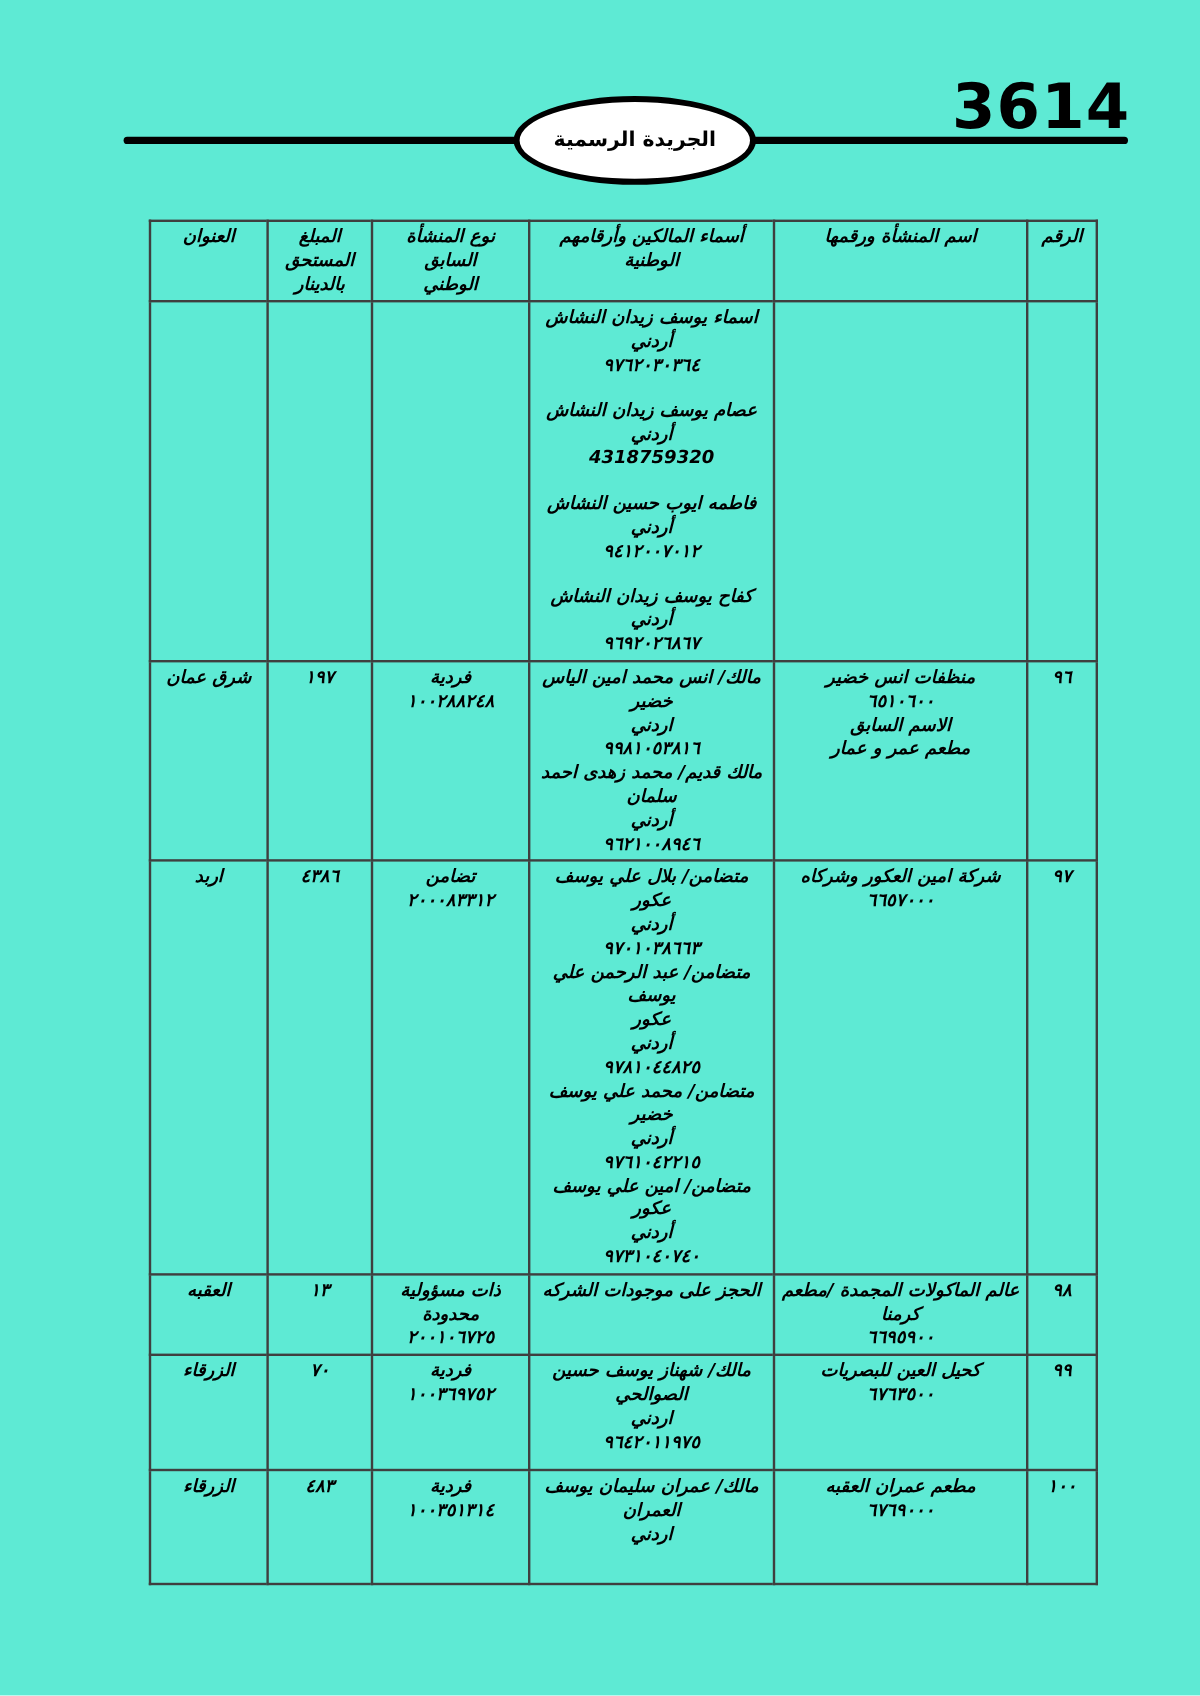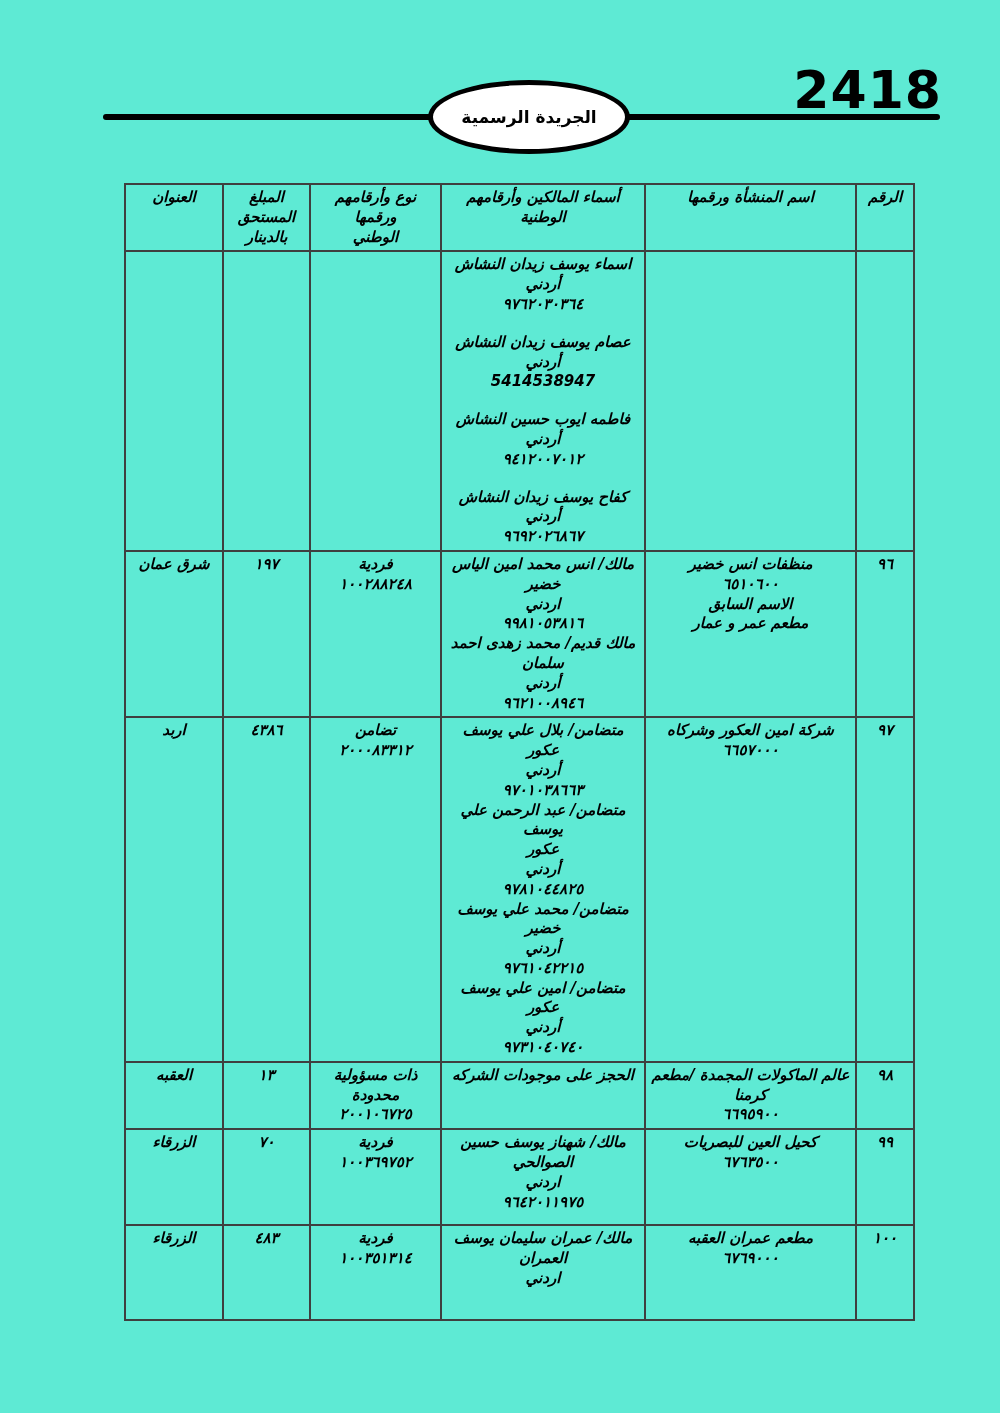--- a/index.html
+++ b/index.html
@@ -56,21 +56,21 @@
 <body>
 
 <div class="page">
 
   <div class="topline"></div>
 
   <div class="banner-ellipse">
     <span class="banner-text">الجريدة الرسمية</span>
   </div>
 
-  <div class="page-number">2418</div>
+  <div class="page-number">3614</div>
 
   <table class="gazette">
     <colgroup>
       <col style="width:58px">
       <col style="width:211px">
       <col style="width:204px">
       <col style="width:131px">
       <col style="width:87px">
       <col style="width:98px">
     </colgroup>
@@ -79,21 +79,21 @@
           <th class="vmid">
             <div class="cell-line">الرقم</div>
           </th>
           <th>
             <div class="cell-line">اسم المنشأة ورقمها</div>
           </th>
           <th>
             <div class="cell-line">أسماء المالكين وأرقامهم الوطنية</div>
           </th>
           <th>
-            <div class="cell-line">نوع وأرقامهم ورقمها</div>
+            <div class="cell-line">نوع المنشأة السابق</div>
             <div class="cell-line">الوطني</div>
           </th>
           <th>
             <div class="cell-line">المبلغ</div>
             <div class="cell-line">المستحق</div>
             <div class="cell-line">بالدينار</div>
           </th>
           <th>
             <div class="cell-line">العنوان</div>
           </th>
@@ -103,21 +103,21 @@
         <tr style="height: 291px;">
           <td></td>
           <td></td>
           <td class="owners-cell">
             <div class="cell-line">اسماء يوسف زيدان النشاش</div>
             <div class="cell-line">أردني</div>
             <div class="cell-line">٩٧٦٢٠٣٠٣٦٤</div>
             <div class="cell-spacer"></div>
             <div class="cell-line">عصام يوسف زيدان النشاش</div>
             <div class="cell-line">أردني</div>
-            <div class="cell-line">5414538947</div>
+            <div class="cell-line">4318759320</div>
             <div class="cell-spacer"></div>
             <div class="cell-line">فاطمه ايوب حسين النشاش</div>
             <div class="cell-line">أردني</div>
             <div class="cell-line">٩٤١٢٠٠٧٠١٢</div>
             <div class="cell-spacer"></div>
             <div class="cell-line">كفاح يوسف زيدان النشاش</div>
             <div class="cell-line">أردني</div>
             <div class="cell-line">٩٦٩٢٠٢٦٨٦٧</div>
           </td>
           <td></td>

